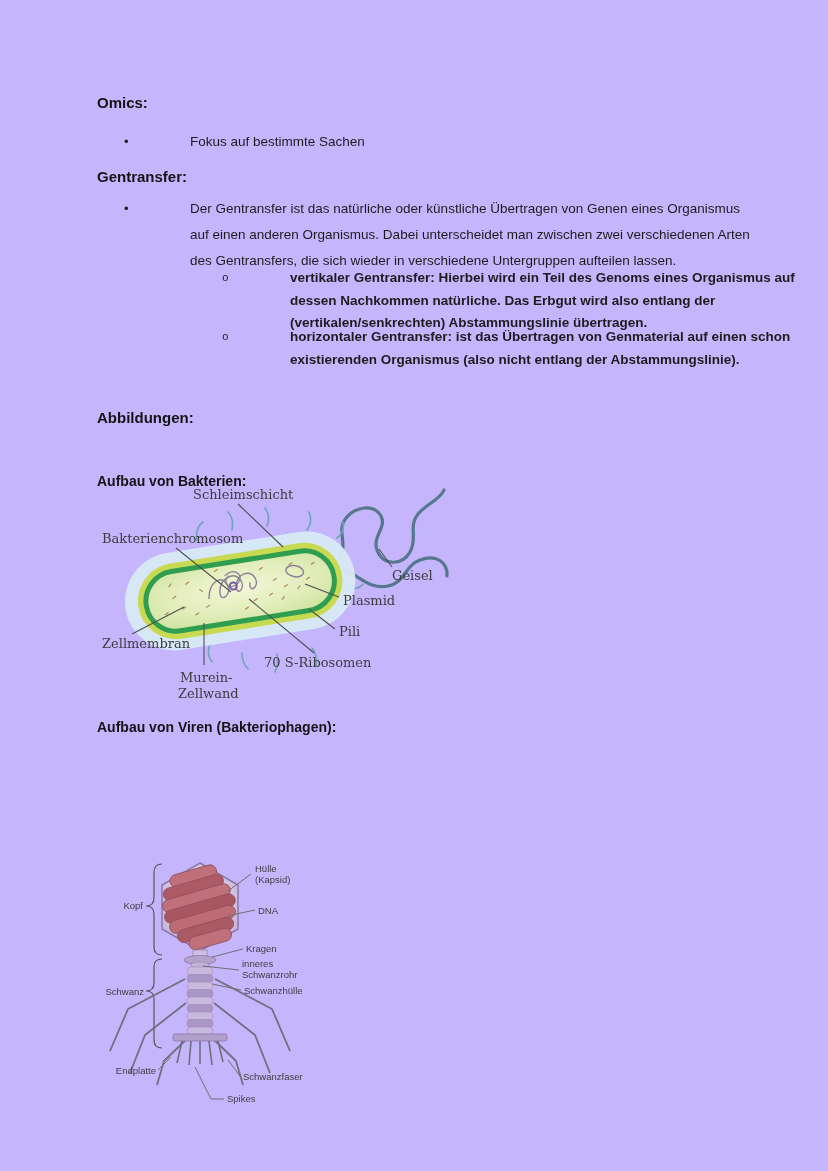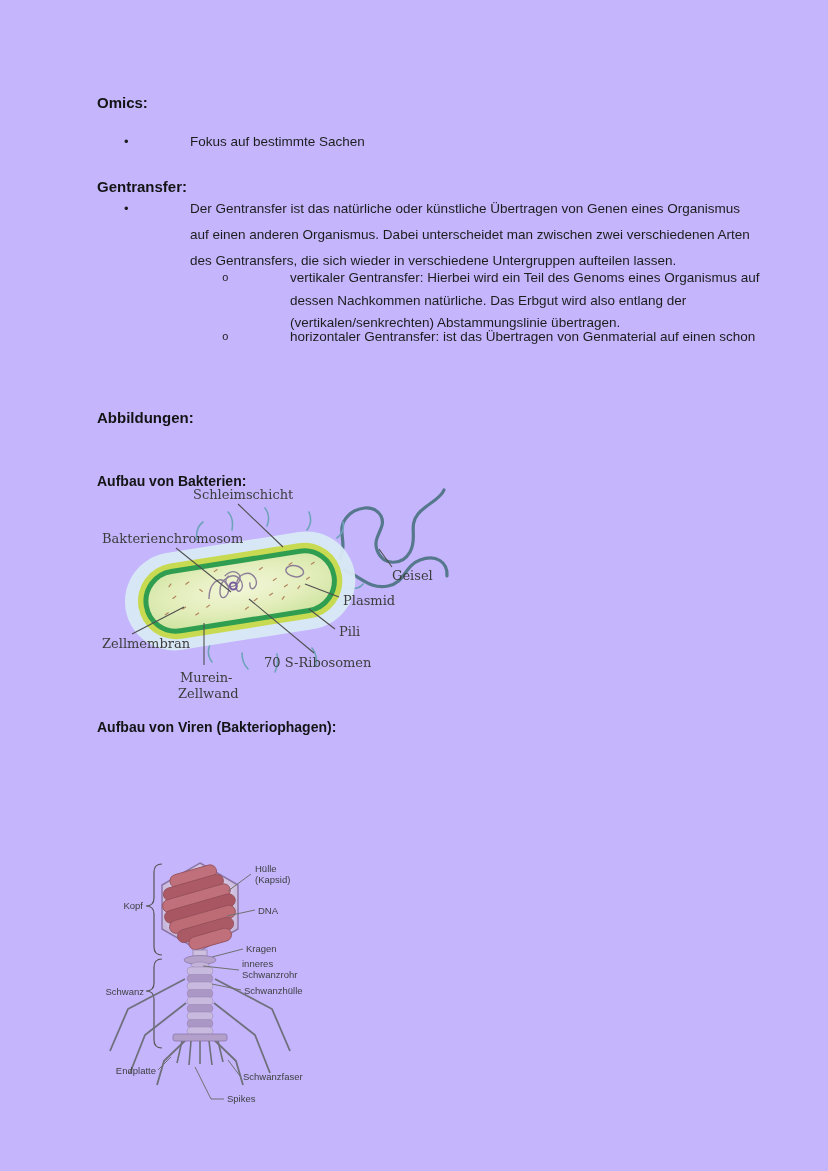--- a/index.html
+++ b/index.html
@@ -7,21 +7,21 @@
         font-family:"Liberation Sans",sans-serif;color:#1d1d1d;}
   .h1{position:absolute;left:97px;font-weight:bold;font-size:15px;line-height:18px;color:#141414;}
   .h2{position:absolute;left:97px;font-weight:bold;font-size:14px;line-height:17px;color:#141414;}
   .bullet{position:absolute;display:flex;align-items:flex-start;}
   .bullet .lines div{white-space:nowrap;font-size:13.5px;margin-left:40px;}
   .b1 .glyph{width:26px;font-size:13px;}
   .b1 .lines div,.b1 .glyph{line-height:26px;}
   .b1s .glyph{width:26px;font-size:13px;}
   .b1s .lines div,.b1s .glyph{line-height:16px;}
   .b2 .glyph{width:28px;font-family:"Liberation Mono",monospace;font-size:11px;}
-  .b2 .lines div{line-height:22.5px;}
+  .b2 .lines div{line-height:22.5px;font-weight:bold;}
   .b2 .glyph{line-height:22.5px;}
   .fig{position:absolute;}
   .blabel{font-family:"DejaVu Serif",serif;font-size:13px;fill:#3d3d3d;}
   .plabel{font-family:"Liberation Sans",sans-serif;font-size:9.5px;fill:#3f3f3f;}
   .leader{stroke:#4f4f4f;stroke-width:1.1;fill:none;}
   .pleader{stroke:#707070;stroke-width:1;fill:none;}
 </style>
 </head>
 <body>
 
@@ -29,21 +29,21 @@
 
   <div class="h1" style="top:94px;">Omics:</div>
 
   <div class="bullet b1s" style="left:124px;top:134px;">
     <span class="glyph">•</span>
     <span class="lines">
         <div>Fokus auf bestimmte Sachen</div>
       </span>
   </div>
 
-  <div class="h1" style="top:178px;">Gentransfer:</div>
+  <div class="h1" style="top:168px;">Gentransfer:</div>
 
   <div class="bullet b1" style="left:124px;top:196px;">
     <span class="glyph">•</span>
     <span class="lines">
       <div>Der Gentransfer ist das natürliche oder künstliche Übertragen von Genen eines Organismus</div>
       <div>auf einen anderen Organismus. Dabei unterscheidet man zwischen zwei verschiedenen Arten</div>
       <div>des Gentransfers, die sich wieder in verschiedene Untergruppen aufteilen lassen.</div>
     </span>
   </div>
 
@@ -53,20 +53,21 @@
       <div>vertikaler Gentransfer: Hierbei wird ein Teil des Genoms eines Organismus auf</div>
       <div>dessen Nachkommen natürliche. Das Erbgut wird also entlang der</div>
       <div>(vertikalen/senkrechten) Abstammungslinie übertragen.</div>
     </span>
   </div>
 
   <div class="bullet b2" style="left:222px;top:326px;">
     <span class="glyph">o</span>
     <span class="lines">
       <div>horizontaler Gentransfer: ist das Übertragen von Genmaterial auf einen schon</div>
+      <div>existierenden Organismus (also nicht entlang der Abstammungslinie).</div>
     </span>
   </div>
 
   <div class="h1" style="top:409px;">Abbildungen:</div>
   <div class="h2" style="top:473px;">Aufbau von Bakterien:</div>
 
   <div class="fig" style="left:92px;top:478px;">
     <svg width="360" height="230" viewBox="0 0 360 230">
       <defs>
         <radialGradient id="cytoGrad" cx="50%" cy="45%" r="70%">

